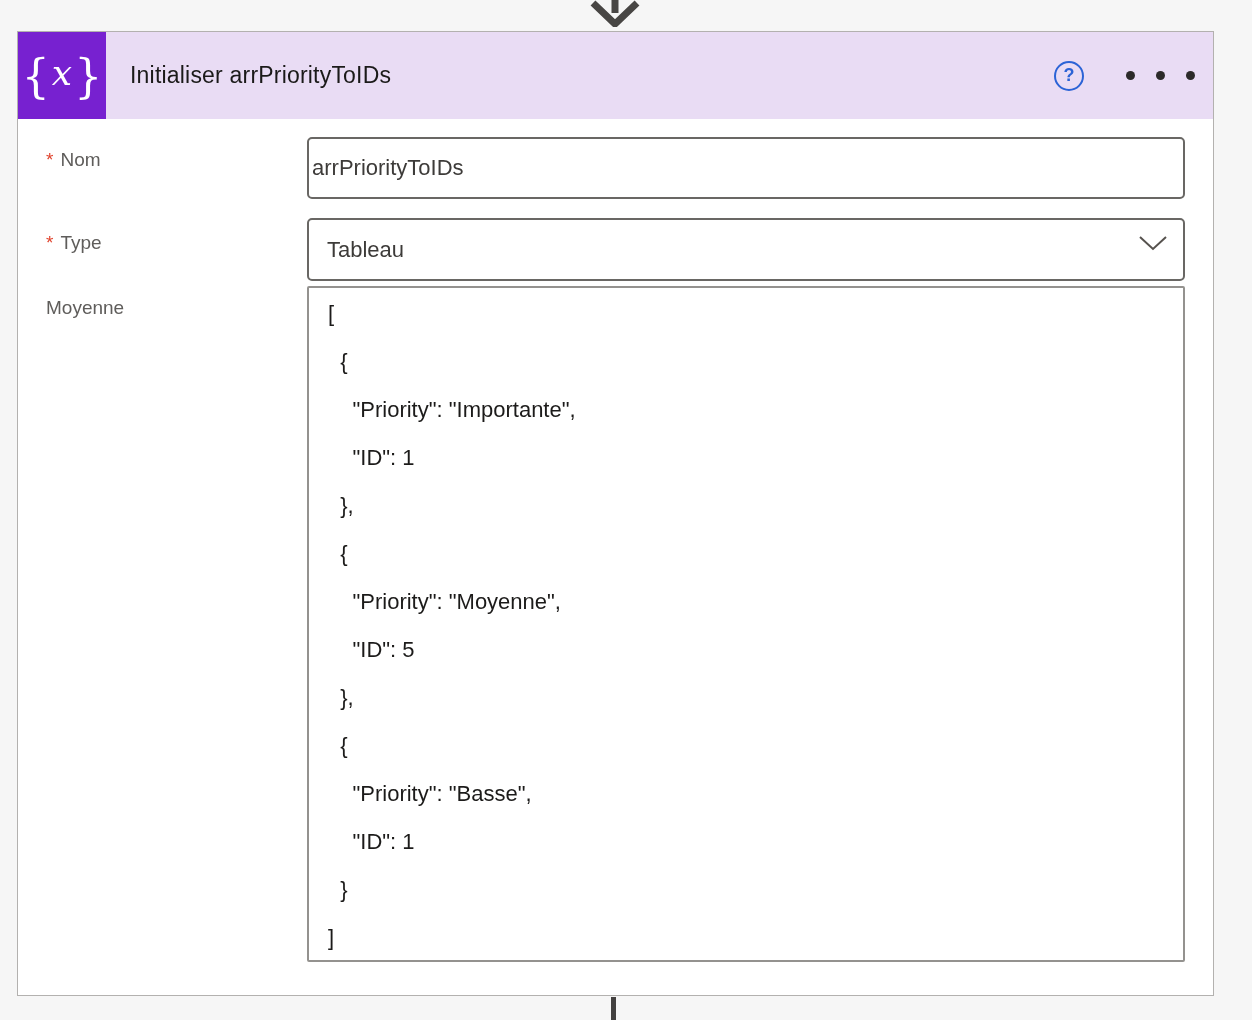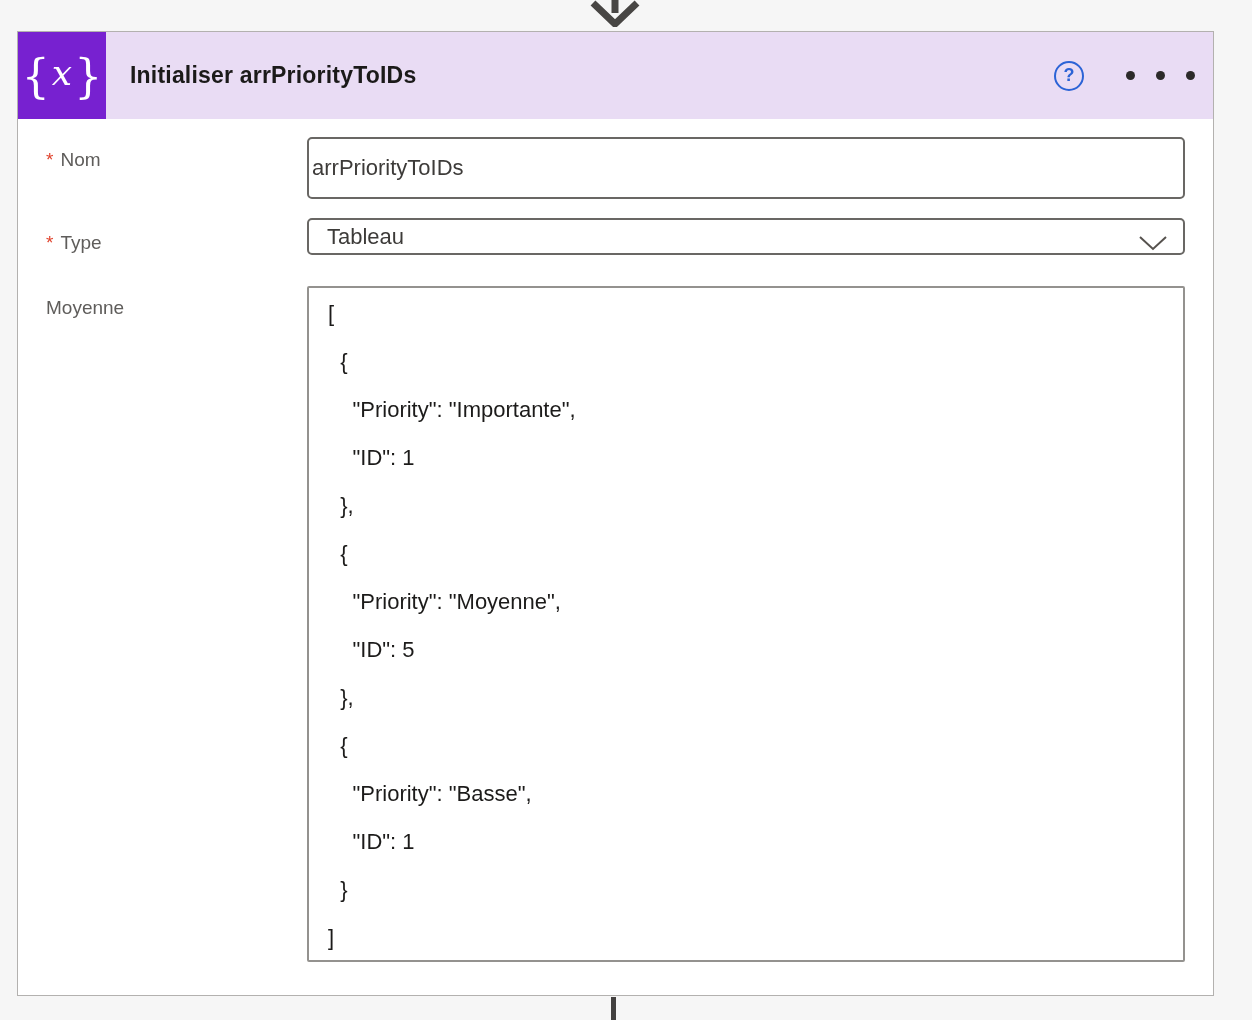--- a/index.html
+++ b/index.html
@@ -50,21 +50,21 @@
     align-items: center;
     justify-content: center;
     color: #ffffff;
     font-family: "DejaVu Serif", "Liberation Serif", serif;
   }
   .icon-tile .brace { font-size: 44px; font-weight: 400; line-height: 1; transform: scaleY(1.05); }
   .icon-tile .fx-x  { font-size: 36px; font-style: italic; line-height: 1; padding: 0 2px 6px 2px; }
   .card-title {
     margin-left: 24px;
     font-size: 23px;
-    font-weight: 700;
+    font-weight: 400;
     letter-spacing: 0.2px;
     color: #1b1a19;
   }
   .header-actions {
     margin-left: auto;
     display: flex;
     align-items: center;
     padding-right: 14px;
   }
   .help-btn {
@@ -123,21 +123,21 @@
     align-items: center;
     padding-left: 3px;
     font-size: 22px;
     color: #3d3b39;
     cursor: text;
   }
   .input-nom  { top: 18px;  height: 62px; }
   .dropdown   {
     position: absolute;
     left: 289px; top: 99px;
-    width: 878px; height: 37px;
+    width: 878px; height: 63px;
     background: #fff;
     border: 2px solid #696764;
     border-radius: 5px;
     display: flex;
     align-items: center;
     padding-left: 18px;
     font-size: 22px;
     color: #3d3b39;
     cursor: pointer;
   }

